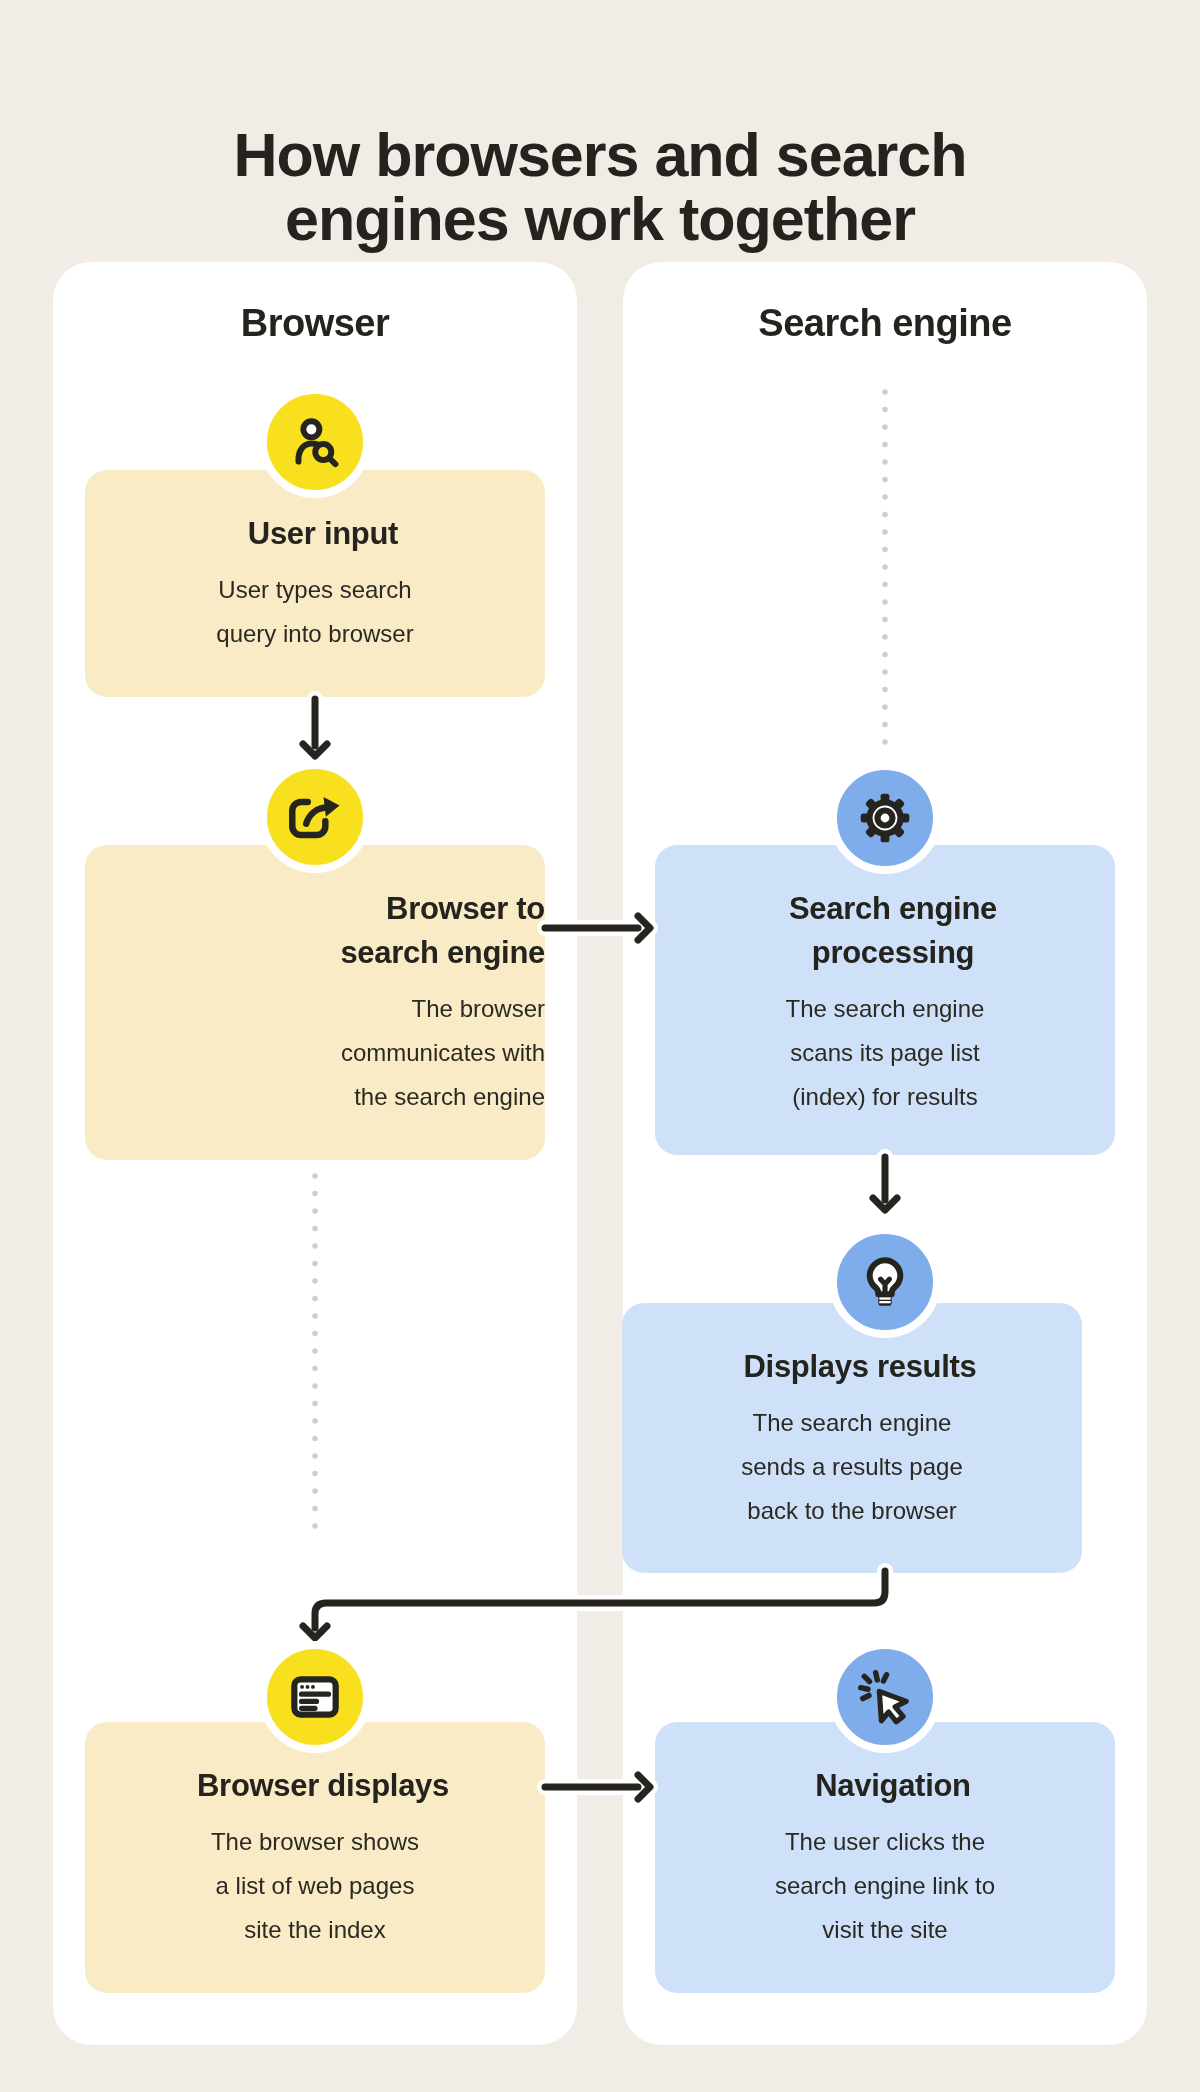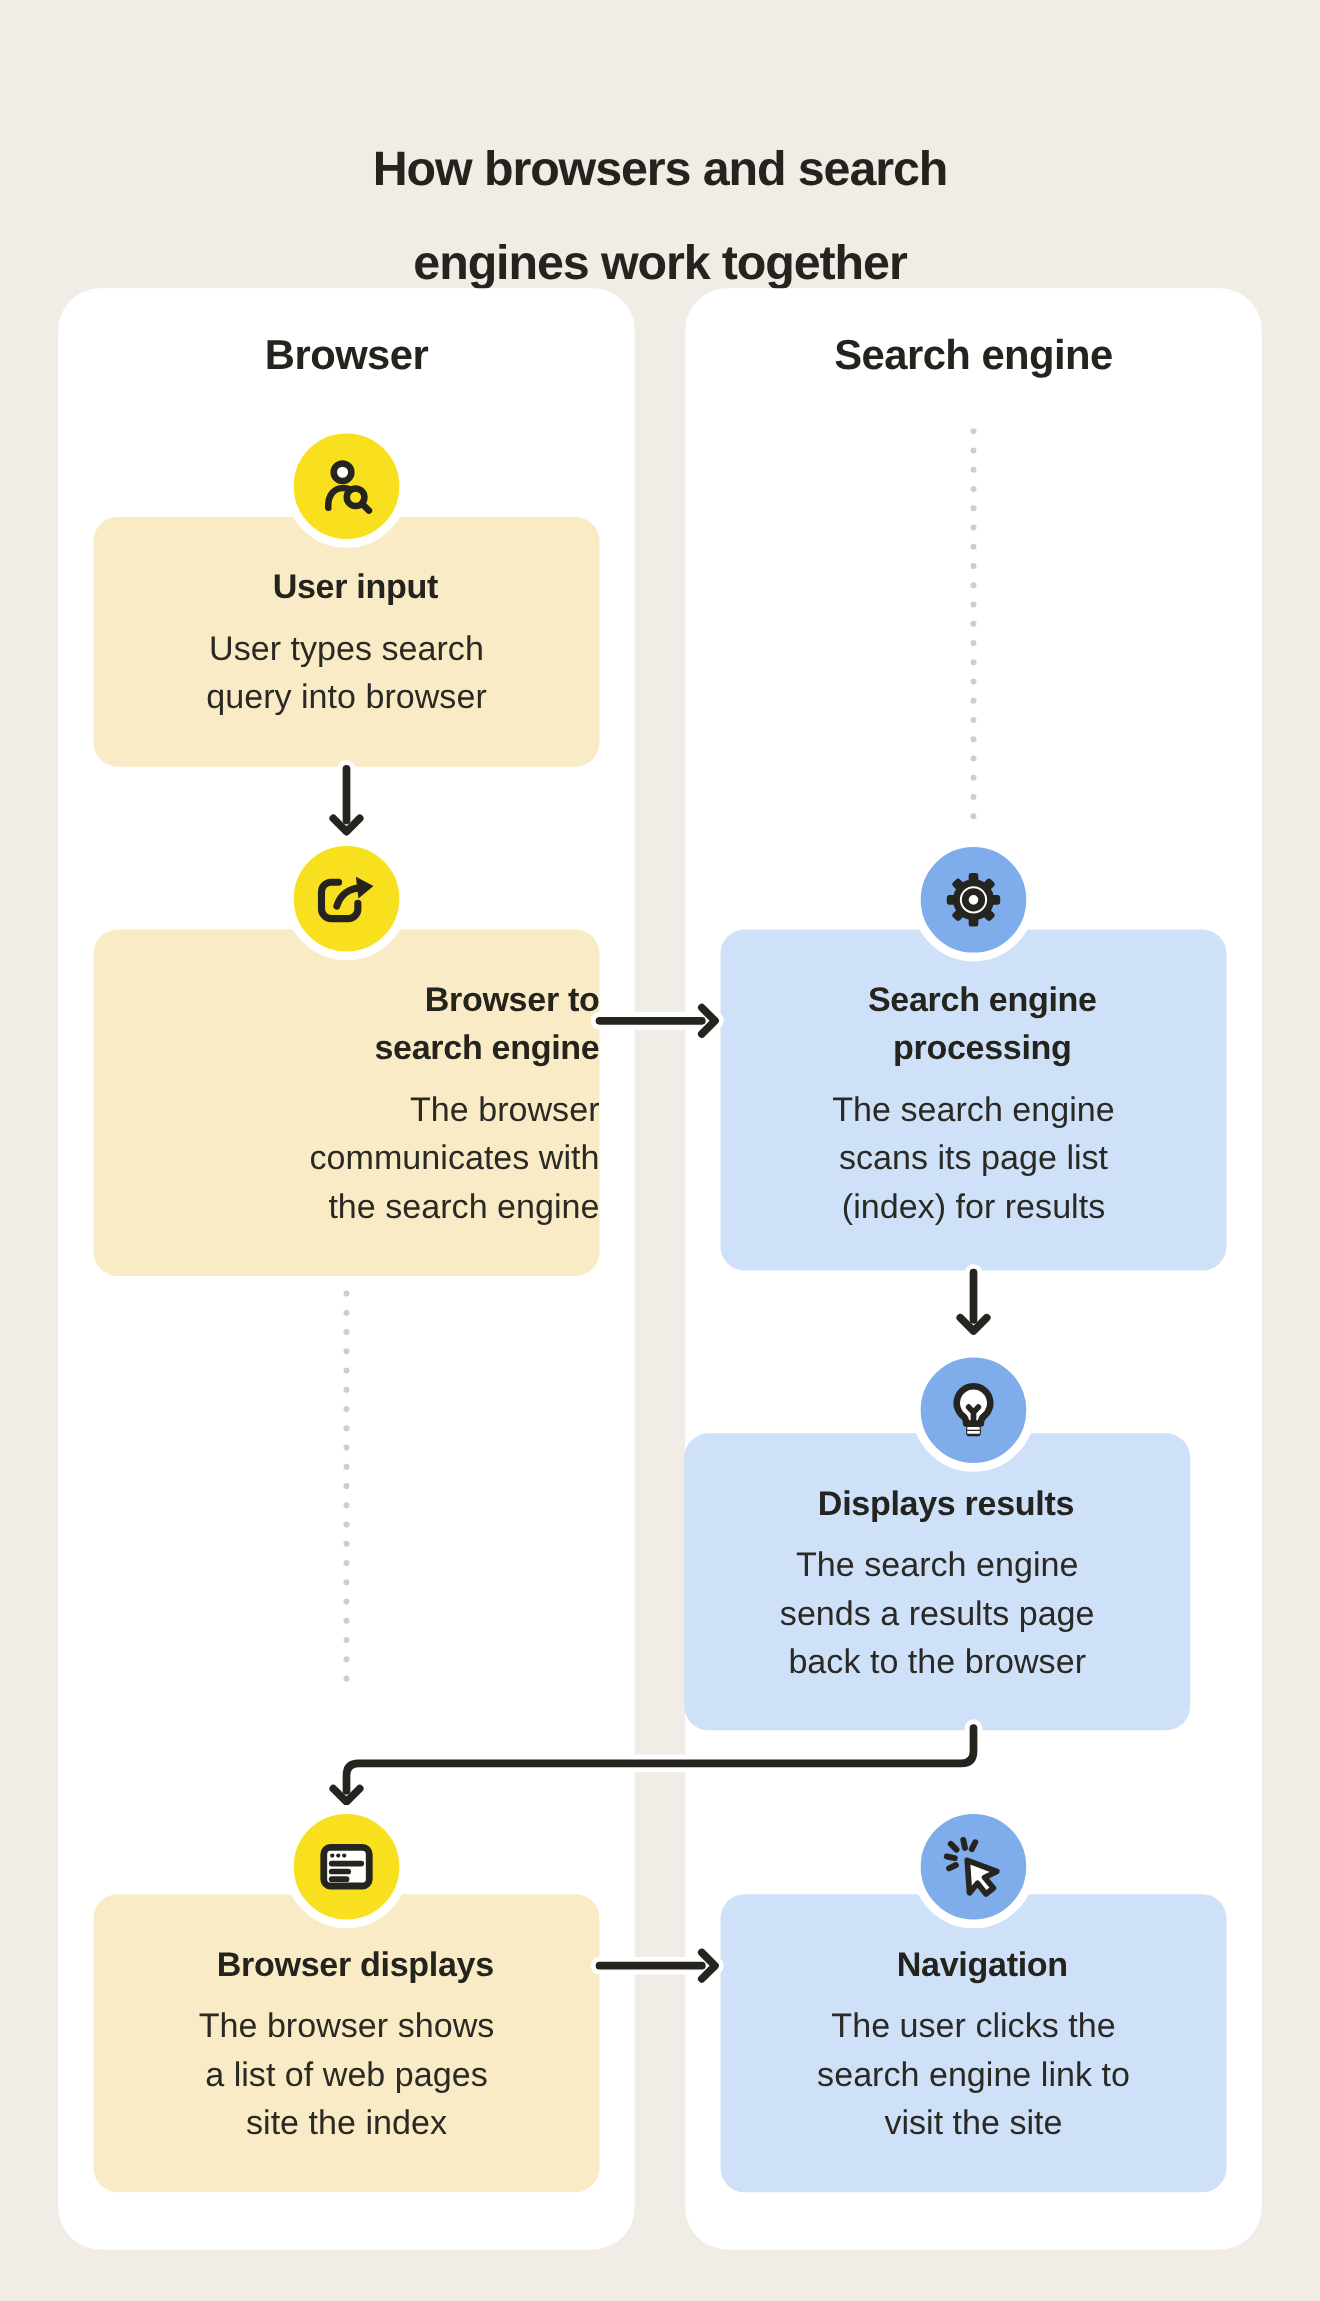--- a/index.html
+++ b/index.html
@@ -4,21 +4,21 @@
 <style>
   html,body{margin:0;padding:0;}
   body{
     width:1200px;height:2092px;position:relative;overflow:hidden;
     background:#F1EDE6;
     font-family:"Liberation Sans", sans-serif;
     color:#25231D;
   }
   .page-title{
     position:absolute;top:82px;left:0;width:1200px;
-    text-align:center;font-size:44px;font-weight:700;line-height:86px;
+    text-align:center;font-size:61px;font-weight:700;line-height:64px;
     letter-spacing:-1px;white-space:pre-line;color:#25231D;
   }
   .column{
     position:absolute;top:262px;width:524px;height:1783px;
     background:#FFFFFF;border-radius:38px;
   }
   .column.left{left:53px;}
   .column.right{left:623px;}
   .column-title{
     position:absolute;top:302px;width:524px;text-align:center;
@@ -30,21 +30,21 @@
     position:absolute;width:460px;border-radius:22px;box-sizing:border-box;
     text-align:center;padding-top:42px;
   }
   .step-card.yellow{background:#F8EBC6;}
   .step-card.blue{background:#CEE1F8;}
   .card-title{
     font-size:31px;font-weight:700;line-height:44px;letter-spacing:-0.3px;
     white-space:pre-line;color:#25231D;padding-left:16px;
   }
   .card-body{
-    margin-top:12px;font-size:31px;font-weight:400;line-height:44px;
+    margin-top:12px;font-size:24px;font-weight:400;line-height:44px;
     white-space:pre-line;color:#2B2923;
   }
   .icon-badge{
     position:absolute;width:96px;height:96px;border-radius:50%;
     border:8px solid #FFFFFF;box-sizing:content-box;
     display:flex;align-items:center;justify-content:center;
   }
   .icon-badge.yellow{background:#F8E01F;}
   .icon-badge.blue{background:#7FACEA;}
   svg.connectors{position:absolute;left:0;top:0;pointer-events:none;}

